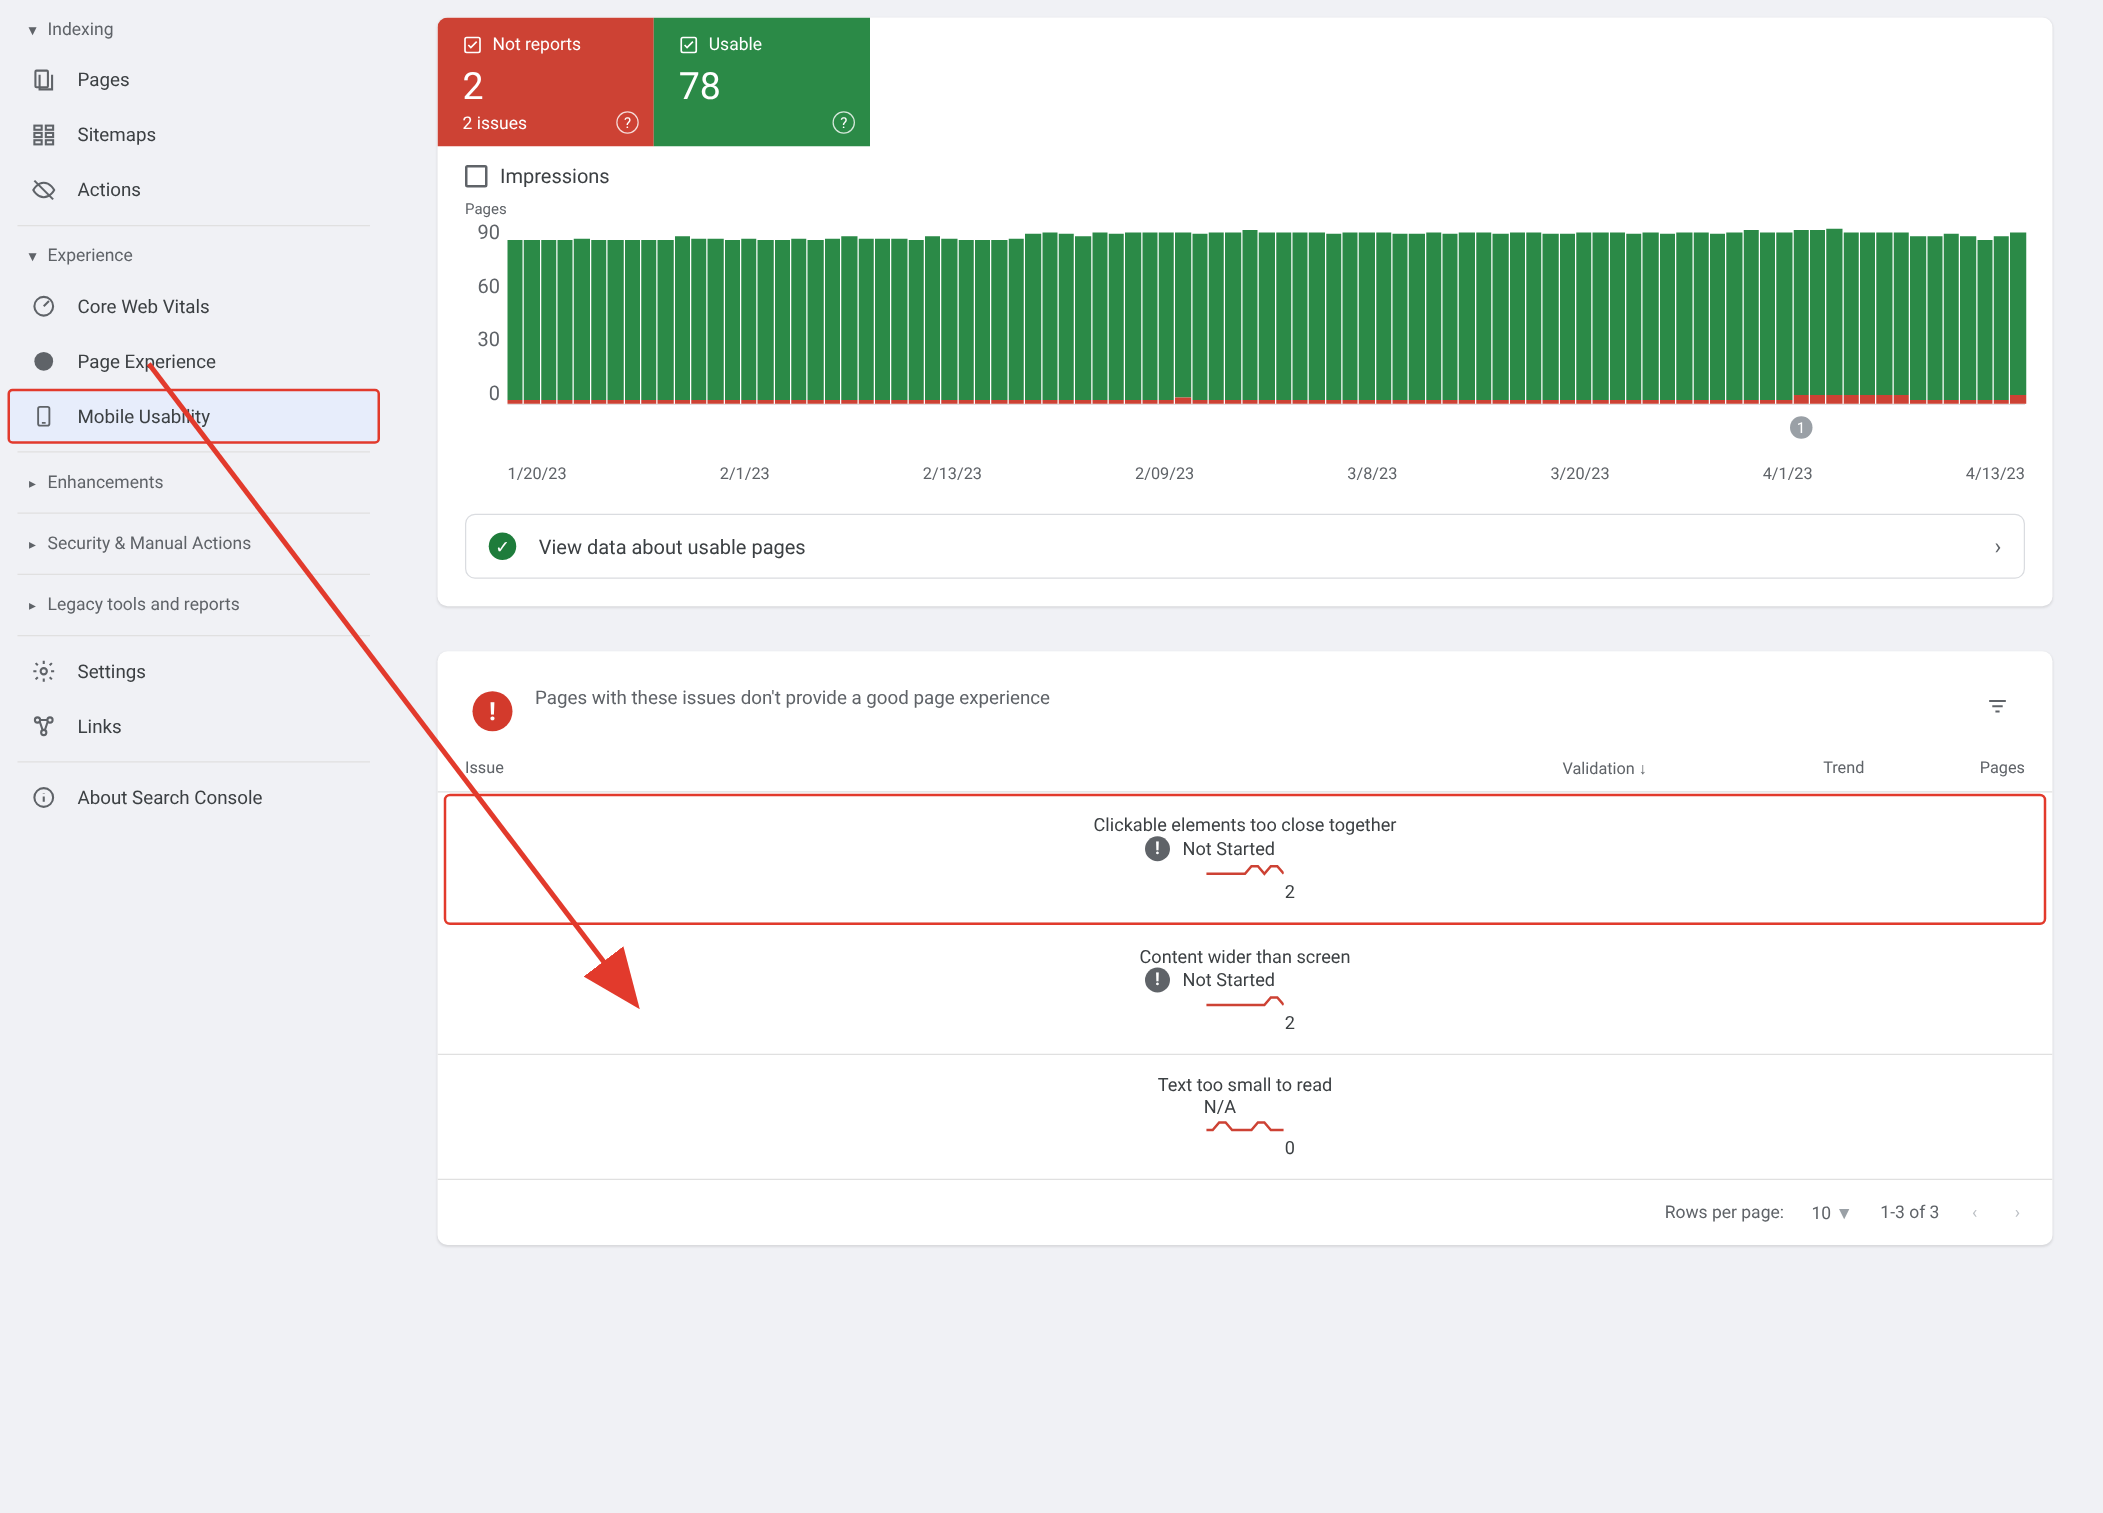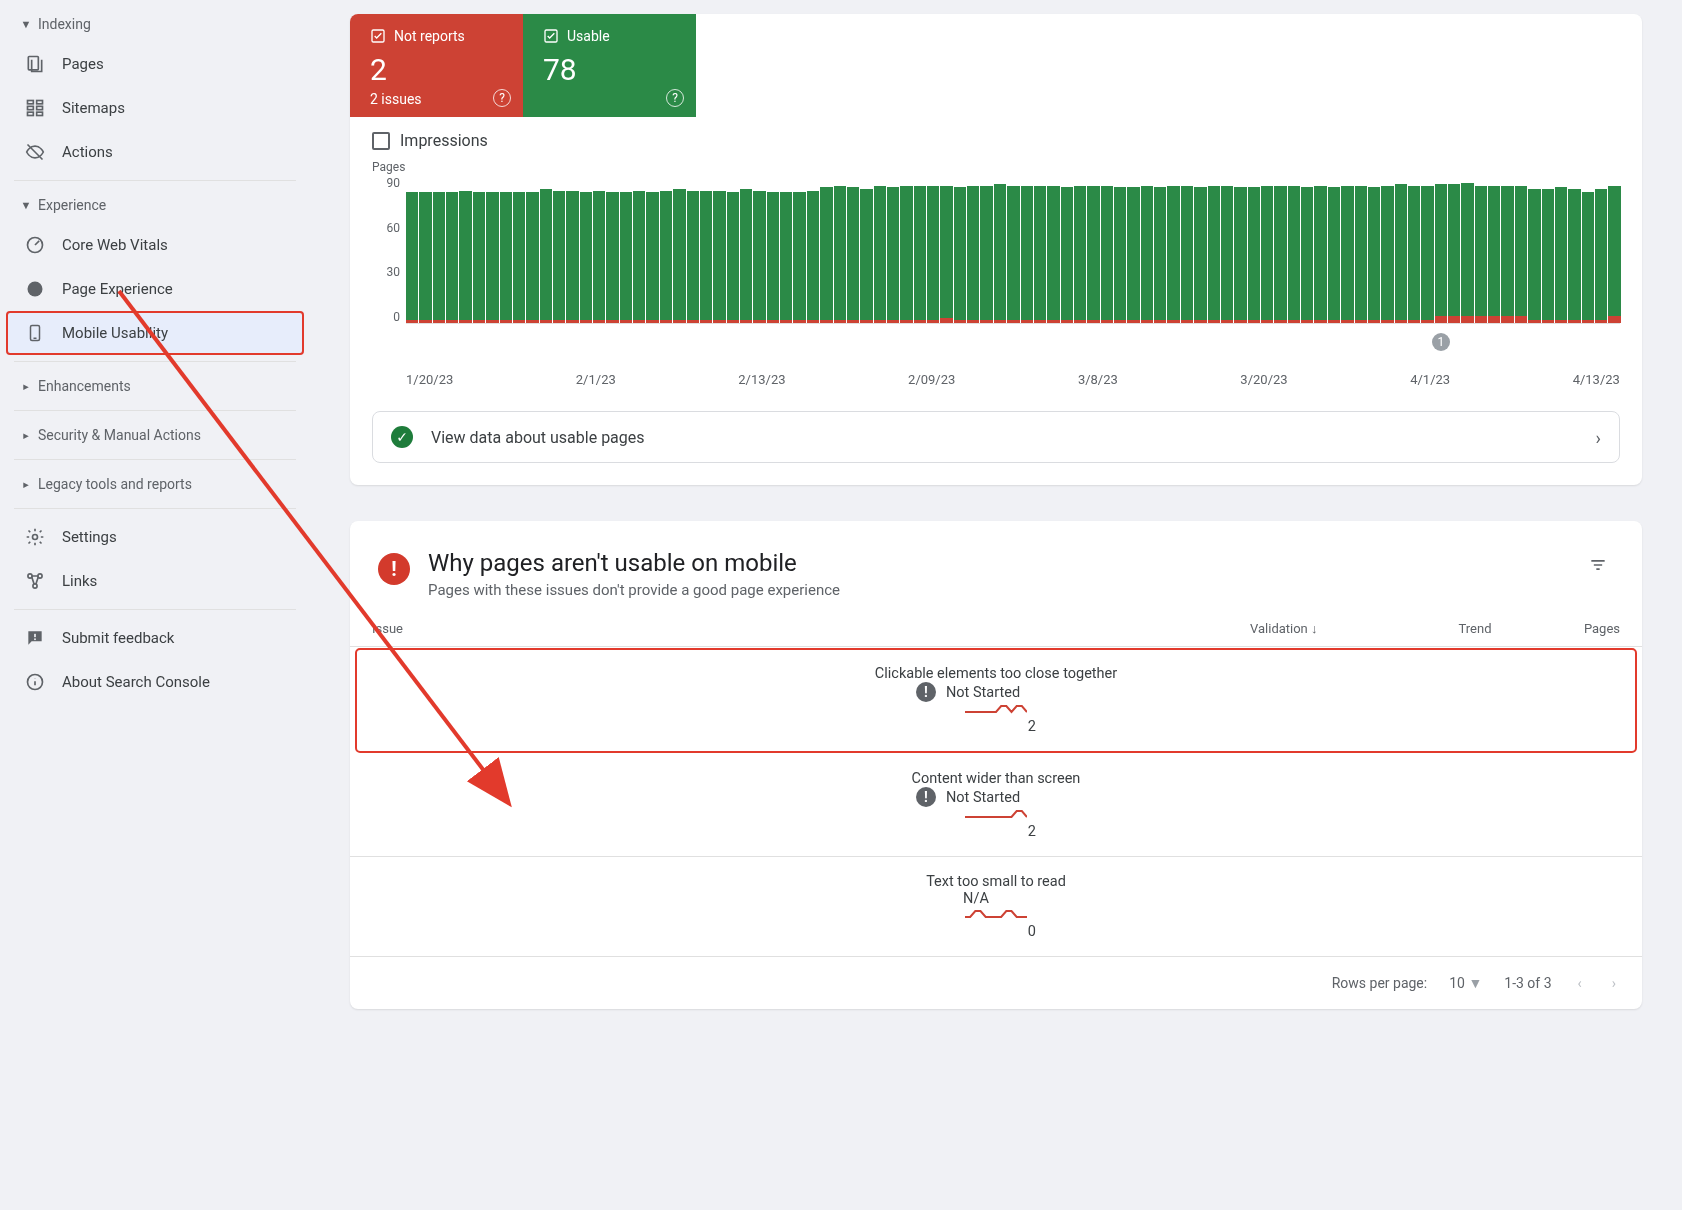--- a/index.html
+++ b/index.html
@@ -20,21 +20,21 @@
 .status-tile.green { background: #2b8a47; }
 .st-head { display: flex; align-items: center; font-size: 14px; gap: 8px; margin-bottom: 8px; }
 .st-count { font-size: 30px; font-weight: 400; }
 .st-sub { font-size: 14px; margin-top: 4px; }
 .help-icon { position: absolute; right: 12px; bottom: 10px; width: 18px; height: 18px; border: 1.5px solid rgba(255,255,255,0.8); border-radius: 50%; display: flex; align-items: center; justify-content: center; font-size: 12px; }
 .chart-area { padding: 14px 22px 8px; }
 .impressions { display: flex; align-items: center; gap: 10px; font-size: 16px; color: #3c4043; margin-bottom: 10px; }
 .impressions .cb { width: 18px; height: 18px; border: 2px solid #5f6368; border-radius: 2px; }
 .axis-title { font-size: 12px; color: #5f6368; margin-bottom: 2px; }
 .chart { position: relative; height: 170px; }
-.y-axis { position: absolute; left: 0; top: 0; bottom: 22px; width: 28px; display: flex; flex-direction: column; justify-content: space-between; font-size: 12px; color: #5f6368; }
+.y-axis { position: absolute; left: 0; top: 0; bottom: 22px; width: 28px; display: flex; flex-direction: column; justify-content: space-between; font-size: 16px; color: #5f6368; }
 .y-axis div { text-align: right; }
 .bars { position: absolute; left: 34px; right: 0; top: 0; bottom: 22px; display: flex; align-items: flex-end; gap: 1px; border-bottom: 1px solid #e0e0e0; }
 .bar-col { flex: 1; height: 100%; position: relative; display: flex; flex-direction: column; justify-content: flex-end; }
 .bar-seg { width: 100%; }
 .bar-green { background: #2b8a47; }
 .bar-red { background: #cd4234; }
 .annot { position: absolute; bottom: -28px; left: 50%; transform: translateX(-50%); width: 18px; height: 18px; background: #9aa0a6; color: #fff; border-radius: 50%; display: flex; align-items: center; justify-content: center; font-size: 12px; }
 .x-axis { padding-left: 34px; display: flex; justify-content: space-between; font-size: 13px; color: #5f6368; margin-top: 26px; }
 .view-data { margin: 16px 22px 22px; border: 1px solid #dadce0; border-radius: 8px; padding: 14px 18px; display: flex; align-items: center; justify-content: space-between; cursor: pointer; }
 .view-data .left { display: flex; align-items: center; gap: 18px; }
@@ -162,30 +162,20 @@
           <circle cx="18" cy="6" r="2.5"></circle>
           <circle cx="12" cy="18" r="2.5"></circle>
           <path d="M8 7l3 9M16 7l-3 9M8 6h8"></path>
         </svg>
       </span>
     <span>Links</span>
   </div>
   <div class="divider"></div>
   <div class="nav-item">
     <span class="icon">
-        <svg width="20" height="20" viewBox="0 0 24 24" fill="currentColor">
-          <path d="M4 4h16v12H8l-4 4V4z"></path>
-          <rect x="11" y="7" width="2" height="4" fill="#f0f1f5"></rect>
-          <rect x="11" y="12.5" width="2" height="2" fill="#f0f1f5"></rect>
-        </svg>
-      </span>
-    <span>Submit feedback</span>
-  </div>
-  <div class="nav-item">
-    <span class="icon">
         <svg width="20" height="20" viewBox="0 0 24 24" fill="none" stroke="currentColor" stroke-width="2">
           <circle cx="12" cy="12" r="9"></circle>
           <line x1="12" y1="8" x2="12" y2="8.5"></line>
           <line x1="12" y1="11" x2="12" y2="16"></line>
         </svg>
       </span>
     <span>About Search Console</span>
   </div>
 </div>
 
@@ -614,21 +604,20 @@
         <span>View data about usable pages</span>
       </div>
       <span style="color:#5f6368;font-size:18px">›</span>
     </div>
   </div>
 
   <div class="card issues-card">
     <div class="issues-header">
       <div class="err-circle">!</div>
       <div>
-        <div class="issues-title">Why pages aren't usable on mobile</div>
         <div class="issues-sub">Pages with these issues don't provide a good page experience</div>
       </div>
       <div class="filter-btn">
           <svg width="20" height="20" viewBox="0 0 24 24" fill="none" stroke="currentColor" stroke-width="2">
             <line x1="4" y1="7" x2="20" y2="7"></line>
             <line x1="7" y1="12" x2="17" y2="12"></line>
             <line x1="10" y1="17" x2="14" y2="17"></line>
           </svg>
         </div>
     </div>

